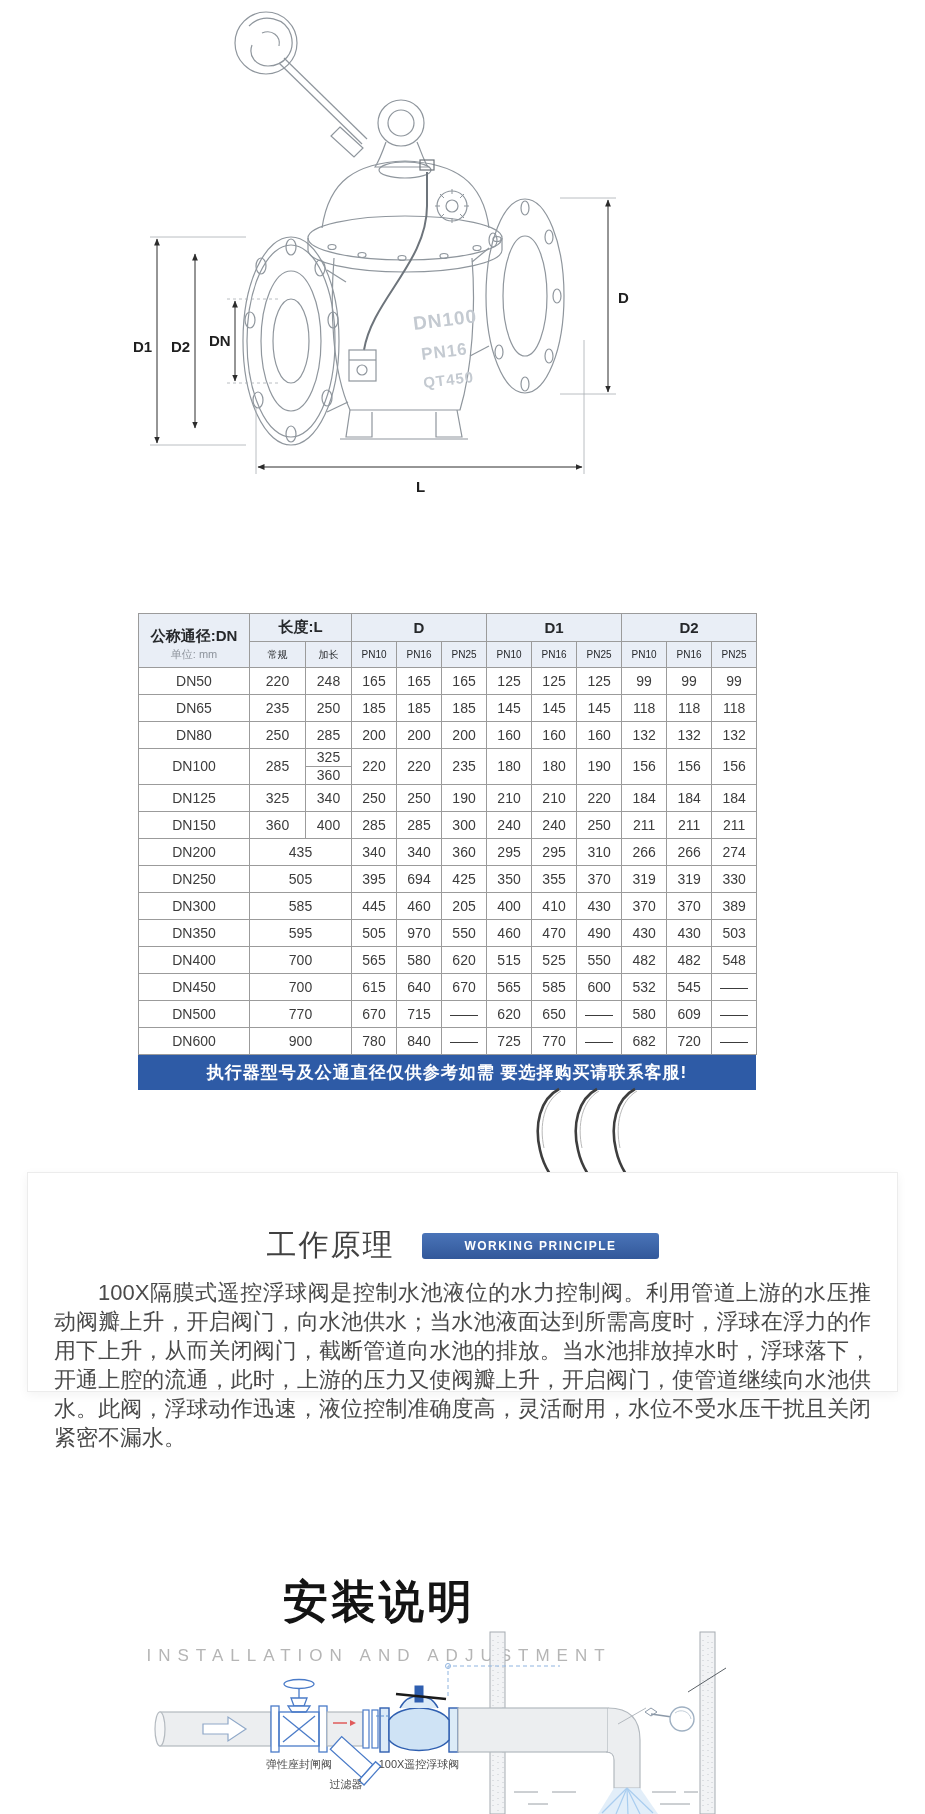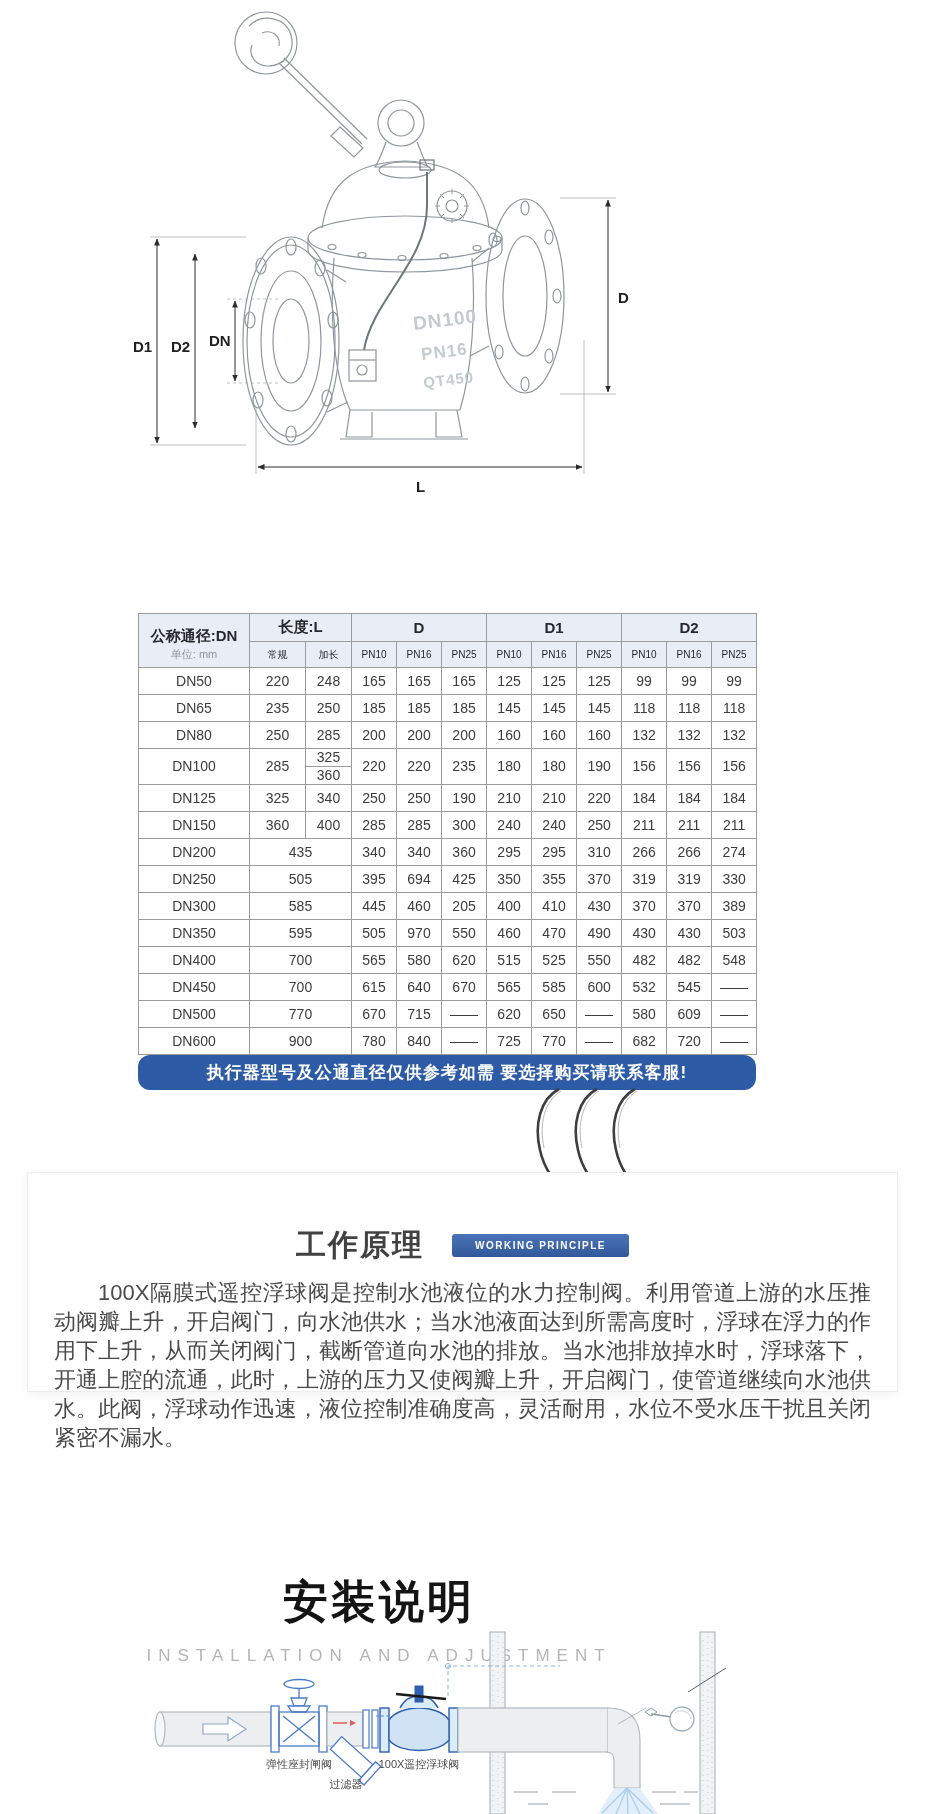--- a/index.html
+++ b/index.html
@@ -21,29 +21,29 @@
   tr.h1 th{height:27px;font-size:15px;font-weight:bold;}
   tr.h2 th{height:25px;font-size:10px;font-weight:normal;}
   th.c0 .t{font-size:15px;font-weight:bold;line-height:20px;padding-top:6px;}
   th.c0 .s{font-size:11px;color:#8d939c;font-weight:normal;line-height:16px;}
   table.spec td{height:26px;line-height:26px;background:#fff;}
   td.split{padding:0;height:35px;line-height:normal;}
   td.split div{height:17px;line-height:17px;}
   td.split div.b{border-top:1px solid #9b9b9b;}
   tr.tall td{height:35px;line-height:35px;}
   .notice{height:35px;line-height:35px;background:#2e5ba6;color:#ffffff;text-align:center;
-          font-size:17px;font-weight:bold;letter-spacing:1px;border-radius:12px;}
+          font-size:17px;font-weight:bold;letter-spacing:1px;}
 
   
   .wp-card{position:absolute;left:27px;top:1172px;width:869px;height:218px;background:#fff;
            border:1px solid #ececec;box-shadow:0 3px 10px rgba(0,0,0,.05);}
   .wp-head{display:flex;justify-content:center;align-items:center;margin-top:52px;}
-  .wp-title{font-size:30px;font-weight:bold;color:#414141;letter-spacing:2px;margin:0;text-align:right;}
-  .wp-badge{margin-left:28px;background:linear-gradient(#4a74b8,#32589a);color:#fff;font-size:10px;
-            letter-spacing:1.5px;padding:6px 23px;border-radius:3px;font-weight:bold;}
+  .wp-title{font-size:30px;font-weight:normal;color:#414141;letter-spacing:2px;margin:0;text-align:right;}
+  .wp-badge{margin-left:28px;background:linear-gradient(#4a74b8,#32589a);color:#fff;font-size:12px;
+            letter-spacing:1.5px;padding:6px 42px;border-radius:3px;font-weight:bold;}
   .wp-body{margin:12px 26px 0 26px;font-size:22px;line-height:29px;color:#4a4a4a;
            text-align:justify;text-indent:2em;}
   .hooks{position:absolute;left:533px;top:1086px;}
 
   
   .install-head{position:absolute;left:0;top:1572px;width:758px;text-align:center;}
   .install-title{margin:0;font-size:45px;font-weight:bold;color:#141414;letter-spacing:3px;}
   .install-sub{margin-top:14px;font-size:17px;color:#b5b5b5;letter-spacing:7px;}
   .install-diagram{position:absolute;left:0;top:1620px;}
   .diag-label{font-size:11px;fill:#4a4a4a;}

